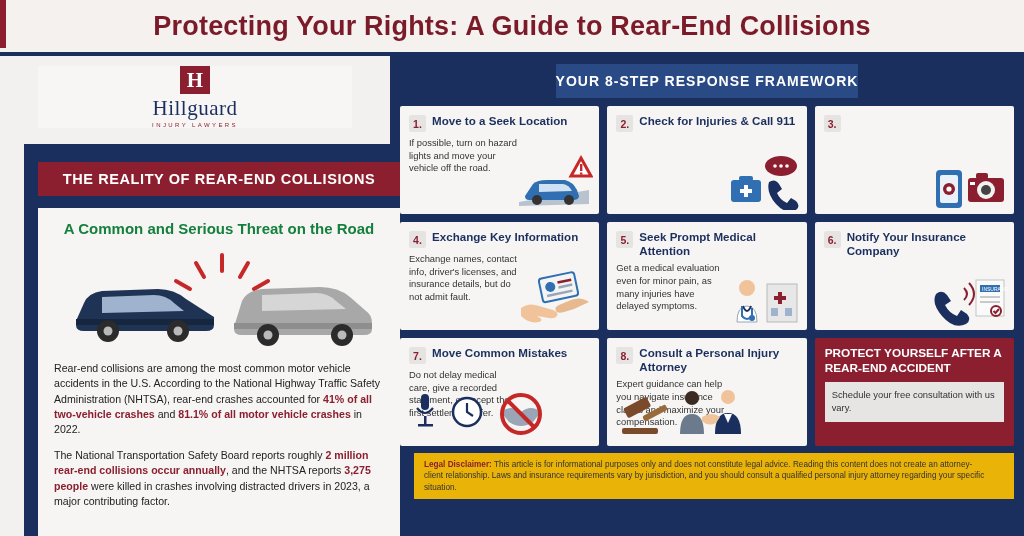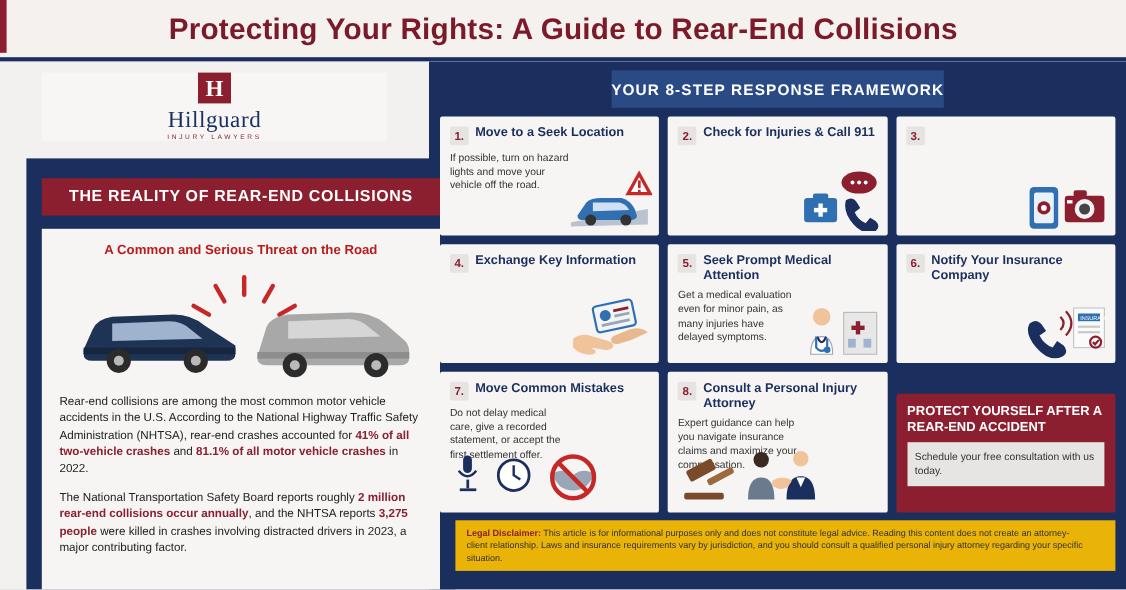--- a/index.html
+++ b/index.html
@@ -50,21 +50,21 @@
   }
   .reality-bar {
     margin: 18px 14px 0 14px; background:#8b1f2f; color:#fff; text-align:center;
     padding: 9px 6px; font-size: 14.5px; font-weight:bold; letter-spacing:0.6px;
   }
   .white-panel{
     margin: 12px 14px 0 14px; background:#f6f5f4; padding: 12px 16px 14px 16px;
     height: 360px;
   }
   .panel-sub {
-    text-align:center; color:#b91c1c; font-weight:bold; font-size:12px; margin-bottom:6px;
+    text-align:center; color:#15803d; font-weight:bold; font-size:15px; margin-bottom:6px;
   }
   .crash-art { height: 110px; position:relative; margin: 2px 0 8px 0; }
   .para { font-size:10.6px; line-height:1.45; color:#222; margin-bottom:10px; }
   .para b.red { color:#8b1f2f; }
 
   
   .framework-title {
     background:#2a4a86; color:#fff; text-align:center; font-weight:bold;
     font-size:14px; letter-spacing:1px; padding:9px 0; margin-bottom:8px;
   }
@@ -77,21 +77,21 @@
   .num {
     width:17px; height:17px; flex:0 0 17px; background:#e6e4e2; color:#8b1f2f;
     font-size:10.5px; font-weight:bold; display:flex; align-items:center; justify-content:center;
     border-radius:2px; margin-top:1px;
   }
   .card-title { font-size:11.6px; font-weight:bold; color:#1b2f5e; line-height:1.18; }
   .card-text { font-size:9.4px; line-height:1.35; color:#333; margin-top:5px; max-width:61%; }
   .card-art { position:absolute; right:6px; bottom:4px; width:78px; height:58px; }
 
   .cta {
-    background:#8b1f2f; color:#fff; border-radius:2px; padding:8px 10px; min-height:108px;margin-top:20px;
+    background:#8b1f2f; color:#fff; border-radius:2px; padding:8px 10px; min-height:108px;
   }
   .cta-title { font-weight:bold; font-size:11.8px; line-height:1.25; }
   .cta-body { background:#e7e5e3; color:#333; font-size:9.4px; line-height:1.35; margin-top:7px; padding:7px 7px; }
 
   .disclaimer {
     margin-top:7px; background:#eab308; color:#333; font-size:8.2px; line-height:1.4;
     padding:6px 24px;
   }
   .disclaimer b { color:#8b1f2f; }
 
@@ -229,20 +229,21 @@
               <rect x="40" y="30" width="5" height="3" fill="#fff"></rect>
             </svg>
           </div>
         </div>
 
         <div class="card">
           <div class="card-head">
             <div class="num">4.</div>
             <div class="card-title">Exchange Key Information</div>
           </div>
+          <div class="card-text">Exchange names, contact info, driver's licenses, and insurance details, but do not admit fault.</div>
           <div class="card-art">
             <svg width="78" height="58" viewBox="0 0 78 58">
               <g transform="rotate(-12 40 22)">
                 <rect x="26" y="8" width="36" height="24" rx="3" fill="#f4f4f4" stroke="#2f6fb2" stroke-width="2"></rect>
                 <circle cx="36" cy="18" r="5" fill="#2f6fb2"></circle>
                 <rect x="44" y="14" width="14" height="2.5" fill="#8b1f2f"></rect>
                 <rect x="44" y="19" width="14" height="2.5" fill="#9aa5b5"></rect>
                 <rect x="31" y="25" width="26" height="2.5" fill="#9aa5b5"></rect>
               </g>
               <path d="M6 40 q8 -6 18 -2 l14 4 q6 2 4 6 q-2 3 -8 2 l-12 -2 q8 4 2 6 q-10 2 -18 -6 z" fill="#f0c39b"></path>
@@ -341,21 +342,21 @@
                 <path d="M99 50 q0 -21 13 -21 q13 0 13 21 z" fill="#1b2f5e"></path>
                 <path d="M108 30 l4 9 l4 -9" fill="#fff"></path>
                 <path d="M86 33 q10 -6 18 0 l-4 6 q-8 4 -14 -2 z" fill="#f0c39b"></path>
               </g>
             </svg>
           </div>
         </div>
 
         <div class="cta">
           <div class="cta-title">PROTECT YOURSELF AFTER A REAR-END ACCIDENT</div>
-          <div class="cta-body">Schedule your free consultation with us today.</div>
+          <div class="cta-body">Schedule your free consultation with us vary.</div>
         </div>
       </div>
 
       <div class="disclaimer">
         <b>Legal Disclaimer:</b><span> This article is for informational purposes only and does not constitute legal advice. Reading this content does not create an attorney-client relationship. Laws and insurance requirements vary by jurisdiction, and you should consult a qualified personal injury attorney regarding your specific situation.</span>
       </div>
     </div>
   </div>
 </div>
 

